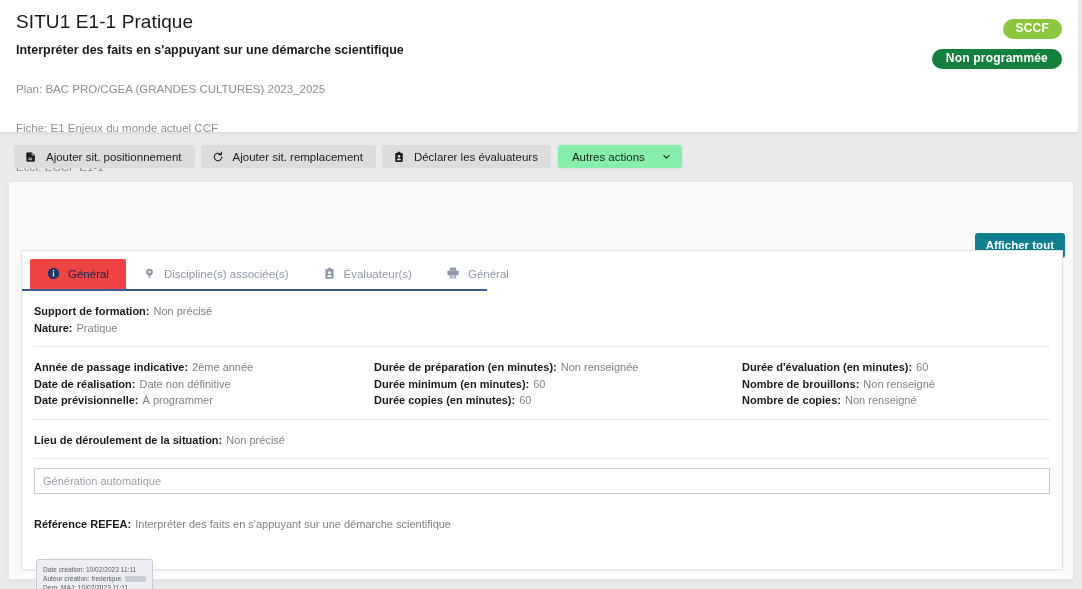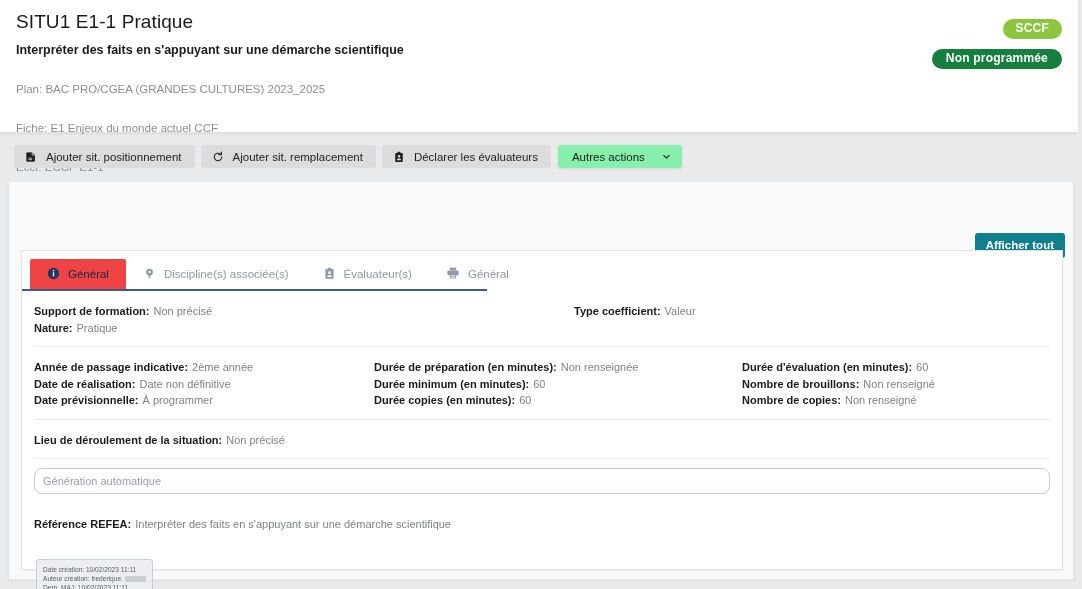--- a/index.html
+++ b/index.html
@@ -133,21 +133,21 @@
   .c2 { width: 370px; }
 
   .b1 { width: 340px; }
   .b2 { width: 368px; }
   .b3 { width: 320px; }
 
   
   .input-row { padding: 9px 0 10px 0; border-top: 1px solid #e8e9eb; }
   .text-input {
     width: 1016px; height: 26px;
-    border: 1px solid #c3cbd9; border-radius: 8px;
+    border: 1px solid #c3cbd9; border-radius: 0;
     background: #fff; padding: 0 8px;
     font-family: "Liberation Sans", sans-serif;
     font-size: 11px; color: #8b9099; outline: none;
   }
   .text-input::placeholder { color: #9aa0a9; }
 
   
   .meta-box {
     margin-top: 16px; margin-left: 2px;
     width: 117px;
@@ -295,23 +295,20 @@
         <div class="cols">
           <div class="col c1">
             <div class="fld">
               <span class="fld-label">Support de formation:</span><span class="fld-value">Non précisé</span>
             </div>
             <div class="fld">
               <span class="fld-label">Nature:</span><span class="fld-value">Pratique</span>
             </div>
           </div>
           <div class="col c2">
-            <div class="fld">
-              <span class="fld-label">Type coefficient:</span><span class="fld-value">Valeur</span>
-            </div>
           </div>
         </div>
       </div>
 
       <div class="row">
         <div class="cols">
           <div class="col b1">
             <div class="fld">
               <span class="fld-label">Année de passage indicative:</span><span class="fld-value">2ème année</span>
             </div>

